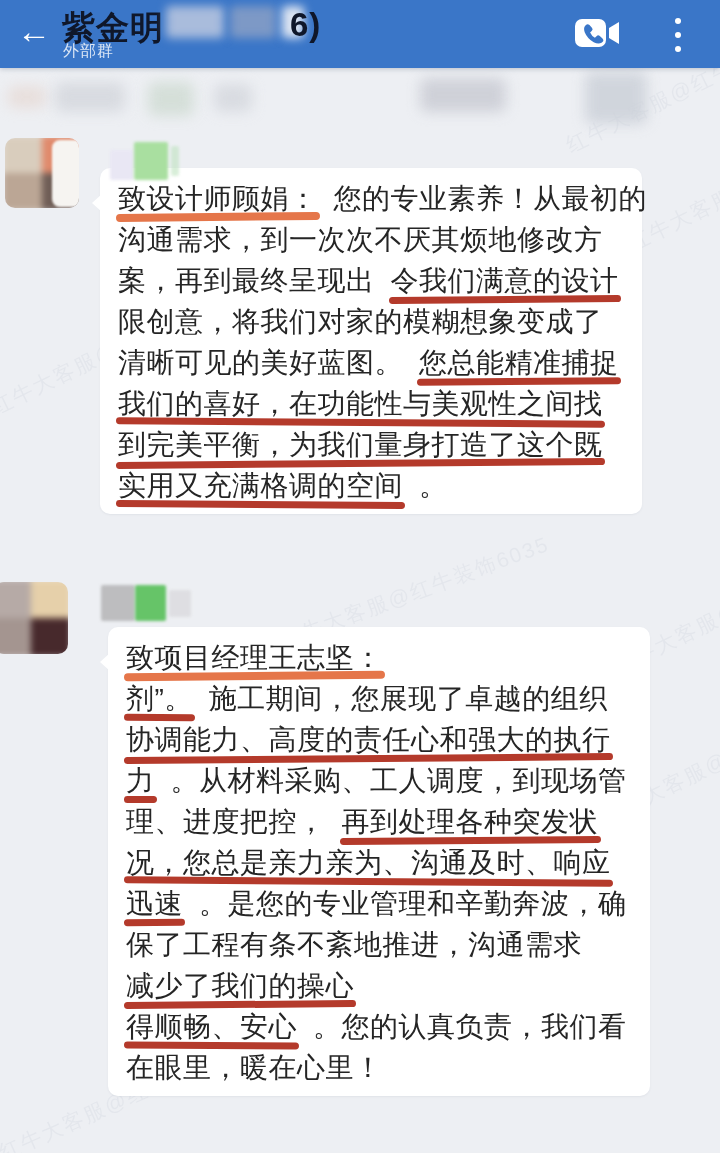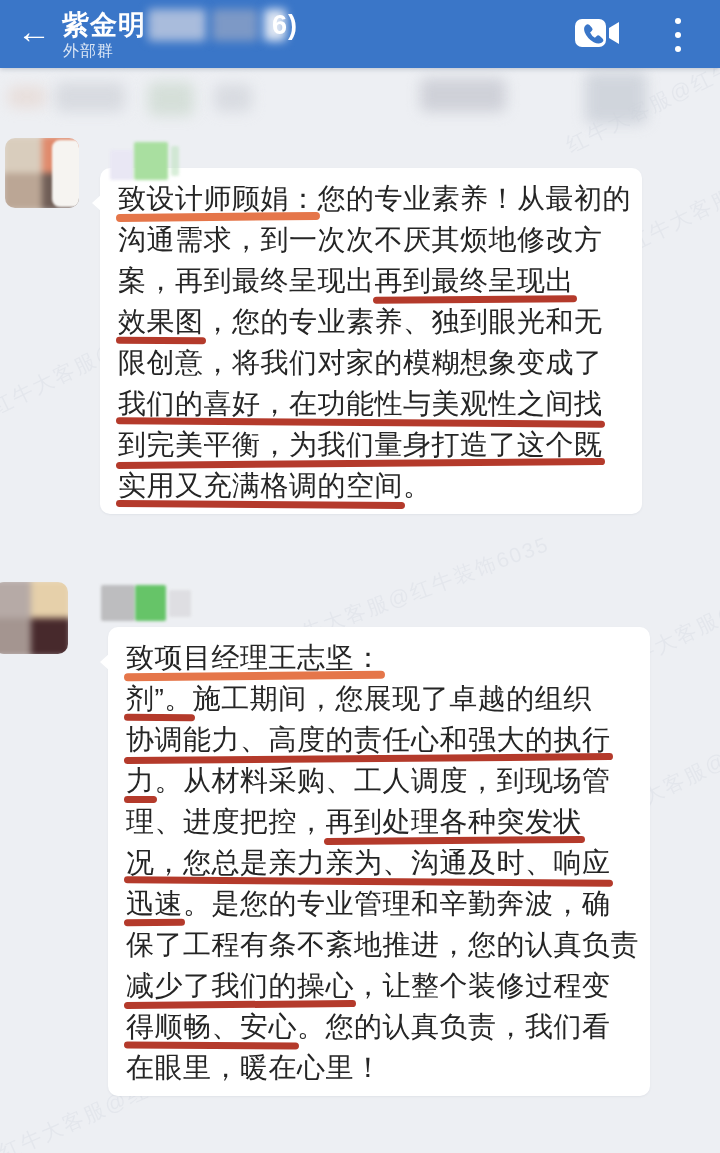--- a/index.html
+++ b/index.html
@@ -3,22 +3,22 @@
 <meta charset="utf-8">
 <style>
   html,body{margin:0;padding:0;background:#dfe2e8;}
   .page{position:relative;width:720px;height:1153px;overflow:hidden;background:#edeff3;
         font-family:"Liberation Sans","DejaVu Sans",sans-serif;}
   
   .header{position:absolute;left:0;top:0;width:720px;height:68px;background:#3a76c8;
           box-shadow:0 1px 5px rgba(40,60,90,.25);z-index:30;}
   .back{position:absolute;left:14px;top:8px;width:40px;height:46px;color:#fff;font-size:34px;
         line-height:46px;text-align:center;font-weight:400;cursor:pointer;}
-  .title-wrap{position:absolute;left:62px;top:6px;height:38px;display:flex;align-items:center;
-              color:#ffffff;font-size:27px;font-weight:700;letter-spacing:1px;white-space:nowrap;}
+  .title-wrap{position:absolute;left:62px;top:6px;height:38px;display:flex;
+              color:#0f172a;font-size:33px;font-weight:700;letter-spacing:1px;white-space:nowrap;}
   .tblur{display:inline-block;height:32px;border-radius:4px;filter:blur(5px);}
   .tb1{width:58px;background:#a9bcdc;margin-left:2px;}
   .tb2{width:46px;background:#7d99c6;margin-left:6px;}
   .tb3{width:22px;background:#dde5f2;margin-left:6px;}
   .tsuffix{margin-left:-14px;position:relative;z-index:2;}
   .subtitle{position:absolute;left:63px;top:41px;font-size:16px;color:rgba(255,255,255,.82);letter-spacing:1px;}
   .video-btn{position:absolute;left:573px;top:16px;width:48px;height:34px;cursor:pointer;}
   .menu-btn{position:absolute;left:666px;top:12px;width:24px;height:46px;display:flex;flex-direction:column;
             align-items:center;justify-content:center;gap:8px;cursor:pointer;}
   .dot{width:6px;height:6px;border-radius:50%;background:#fff;}
@@ -31,21 +31,21 @@
   .avatar{position:absolute;border-radius:10px;overflow:hidden;z-index:5;}
   .avatar-inner{width:100%;height:100%;display:grid;grid-template-columns:1fr 1fr;grid-template-rows:1fr 1fr;
                 filter:blur(3px);transform:scale(1.08);}
   .av-overlay{position:absolute;right:-4px;top:2px;width:42%;height:96%;background:#f6f4f1;border-radius:8px;
               filter:blur(1px);}
   .badge{position:absolute;z-index:5;filter:blur(1.5px);border-radius:2px;}
   .bubble{position:absolute;background:#ffffff;border-radius:10px;padding:10px 18px 8px 18px;z-index:4;
           box-shadow:0 1px 2px rgba(120,130,150,.10);}
   .bubble::before{content:"";position:absolute;left:-8px;top:26px;width:0;height:0;
                   border-top:9px solid transparent;border-bottom:9px solid transparent;border-right:10px solid #fff;}
-  .line{height:41px;display:flex;align-items:flex-end;white-space:pre;}
+  .line{height:41px;display:flex;align-items:flex-end;white-space:pre;gap:16px;}
   .seg{position:relative;font-size:28px;color:#252525;letter-spacing:.5px;line-height:41px;}
   .seg.u-orange::after,.seg.u-red::after{content:"";position:absolute;left:-2px;right:-2px;bottom:-2px;
       height:8px;border-radius:4px;}
   .seg.u-orange::after{background:#e5764a;transform:rotate(-.6deg);}
   .seg.u-red::after{background:#b43a2b;height:7px;transform:rotate(-.45deg);}
   .line:nth-child(even) .seg.u-red::after{transform:rotate(.4deg);}
 </style>
 </head>
 <body>
 
@@ -100,23 +100,23 @@
       </div>
       <div class="av-overlay"></div>
     </div>
     <div class="badge" style="left:110px;top:150px;width:24px;height:30px;background:#e9e7f4"></div>
     <div class="badge" style="left:134px;top:142px;width:34px;height:38px;background:#a9dfa0"></div>
     <div class="badge" style="left:171px;top:146px;width:8px;height:30px;background:#bfe3c0;opacity:.6"></div>
     <div class="bubble" style="left:100px;top:168px;width:506px">
       <div class="bubble-lines">
           <div class="line"><span class="seg u-orange">致设计师顾娟：</span><span class="seg">您的专业素养！从最初的</span></div>
           <div class="line"><span class="seg">沟通需求，到一次次不厌其烦地修改方</span></div>
-          <div class="line"><span class="seg">案，再到最终呈现出</span><span class="seg u-red">再到最终呈现出</span></div>
-          <div class="line"><span class="seg u-red">效果图</span><span class="seg">，您的专业素养、独到眼光和无</span></div>
+          <div class="line"><span class="seg">案，再到最终呈现出</span><span class="seg u-red">令我们满意的设计</span></div>
           <div class="line"><span class="seg">限创意，将我们对家的模糊想象变成了</span></div>
+          <div class="line"><span class="seg">清晰可见的美好蓝图。</span><span class="seg u-red">您总能精准捕捉</span></div>
           <div class="line"><span class="seg u-red">我们的喜好，在功能性与美观性之间找</span></div>
           <div class="line"><span class="seg u-red">到完美平衡，为我们量身打造了这个既</span></div>
           <div class="line"><span class="seg u-red">实用又充满格调的空间</span><span class="seg">。</span></div>
         </div>
     </div>
   </section>
 
   <section class="msg">
     <div class="avatar" style="left:-6px;top:582px;width:74px;height:72px">
       <div class="avatar-inner">
@@ -131,21 +131,21 @@
     <div class="badge" style="left:169px;top:590px;width:22px;height:27px;background:#d8d8db;opacity:.7"></div>
     <div class="bubble" style="left:108px;top:627px;width:506px">
       <div class="bubble-lines">
           <div class="line"><span class="seg u-orange">致项目经理王志坚：</span></div>
           <div class="line"><span class="seg u-red">剂”。</span><span class="seg">施工期间，您展现了卓越的组织</span></div>
           <div class="line"><span class="seg u-red">协调能力、高度的责任心和强大的执行</span></div>
           <div class="line"><span class="seg u-red">力</span><span class="seg">。从材料采购、工人调度，到现场管</span></div>
           <div class="line"><span class="seg">理、进度把控，</span><span class="seg u-red">再到处理各种突发状</span></div>
           <div class="line"><span class="seg u-red">况，您总是亲力亲为、沟通及时、响应</span></div>
           <div class="line"><span class="seg u-red">迅速</span><span class="seg">。是您的专业管理和辛勤奔波，确</span></div>
-          <div class="line"><span class="seg">保了工程有条不紊地推进，您的认真负责</span></div>
-          <div class="line"><span class="seg u-red">减少了我们的操心</span><span class="seg">，让整个装修过程变</span></div>
+          <div class="line"><span class="seg">保了工程有条不紊地推进，沟通需求</span></div>
+          <div class="line"><span class="seg u-red">减少了我们的操心</span></div>
           <div class="line"><span class="seg u-red">得顺畅、安心</span><span class="seg">。您的认真负责，我们看</span></div>
           <div class="line"><span class="seg">在眼里，暖在心里！</span></div>
         </div>
     </div>
   </section>
 
 </div>
 
 </body></html>

